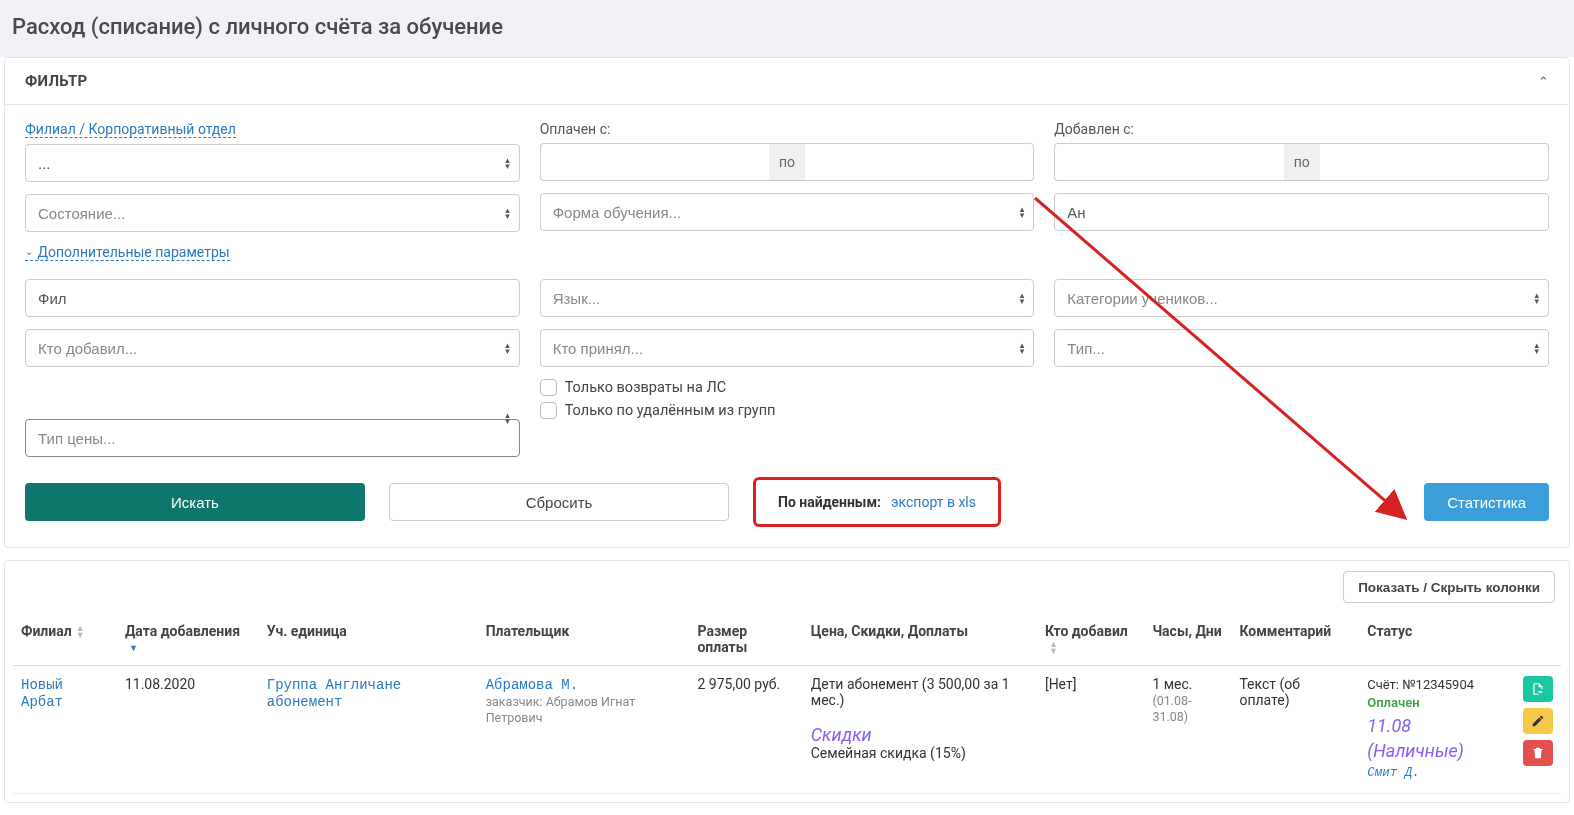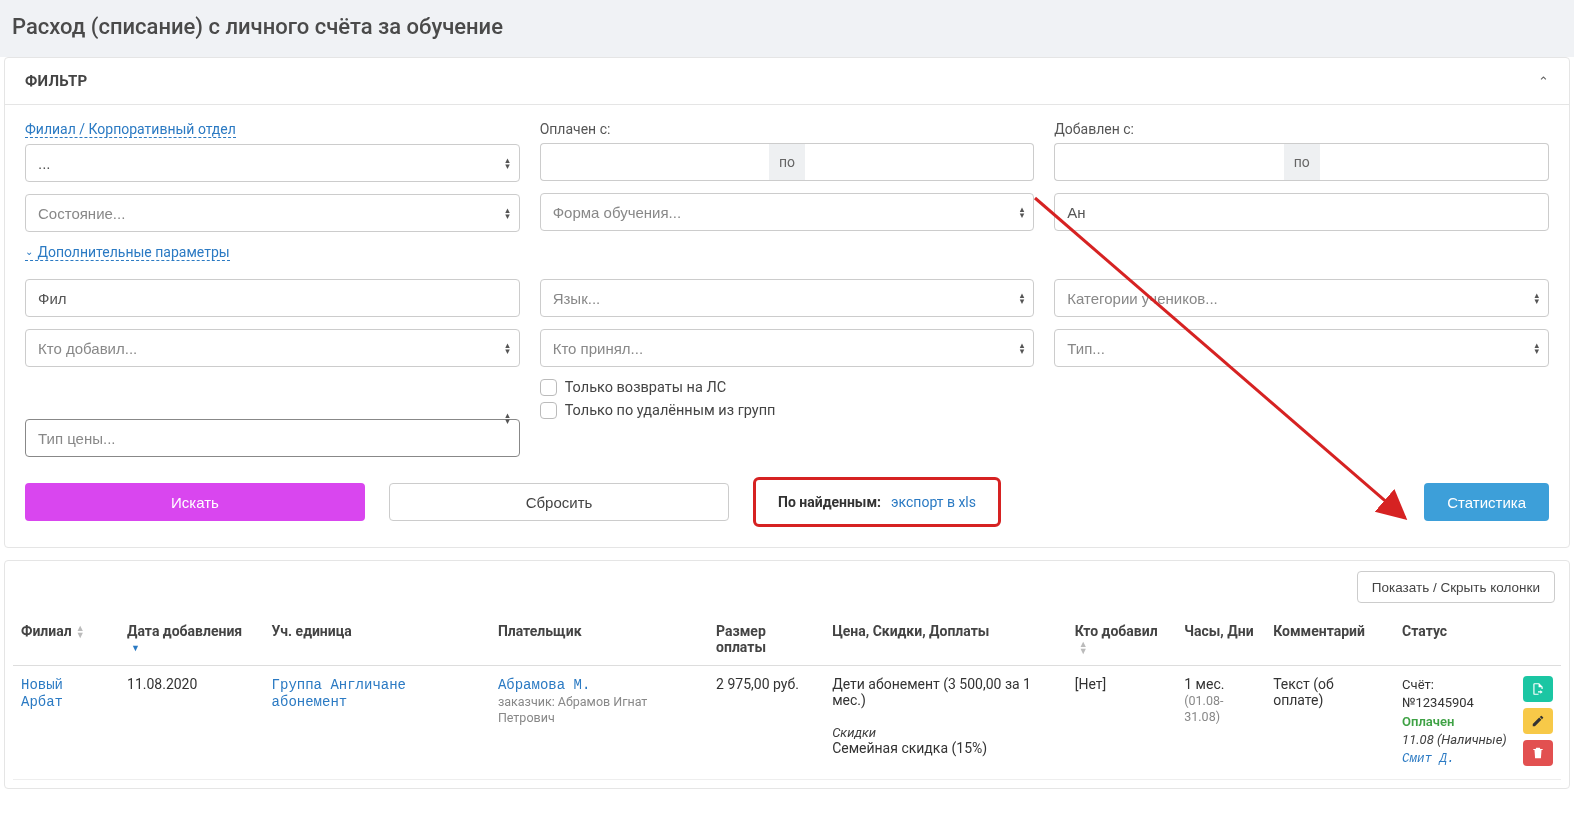--- a/index.html
+++ b/index.html
@@ -31,43 +31,43 @@
   .date-range { display: flex; gap: 0; }
   .date-range input { flex: 1; border-radius: 4px 0 0 4px; border-right: none; }
   .date-range .sep { display: flex; align-items: center; padding: 0 10px; background: #eef0f2; border: 1px solid #ccc; border-left: none; border-right: none; color: #666; }
   .date-range input:last-child { border-radius: 0 4px 4px 0; border-left: none; border-right: 1px solid #ccc; }
   
   .checkbox-row { display: flex; align-items: center; gap: 8px; color: #444; font-size: 14.5px; }
   .checkbox-row input[type="checkbox"] { width: 17px; height: 17px; border: 1px solid #bbb; border-radius: 4px; appearance: none; cursor: pointer; }
   
   .action-row { display: flex; align-items: center; gap: 24px; margin-top: 20px; flex-wrap: wrap; }
   .btn { height: 38px; border-radius: 4px; padding: 0 22px; font-size: 15px; cursor: pointer; border: 1px solid transparent; }
-  .btn-primary { background: #d946ef; color: #fff; width: 340px; }
+  .btn-primary { background: #0f766e; color: #fff; width: 340px; }
   .btn-outline { background: #fff; border: 1px solid #ccc; color: #444; width: 340px; }
   .btn-blue { background: #3d9fd9; color: #fff; }
   
   .export-box { border: 3px solid #d62222; border-radius: 6px; padding: 14px 22px; display: flex; align-items: flex-end; gap: 10px; }
   .export-box .lab { font-weight: 700; color: #333; }
   .export-box a { color: #2b7ac3; text-decoration: none; }
   .action-spacer { flex: 1; }
   
   .arrow-svg { position: absolute; pointer-events: none; }
   
   .results-panel { border: 1px solid #e5e5e5; border-radius: 4px; margin: 12px 4px; background: #fff; padding: 14px 8px 8px; position: relative; }
-  .cols-btn { position: absolute; right: 14px; top: 10px; }
+  .cols-btn { position: absolute; right: 14px; top: 10px; font-weight: bold; }
   .btn-sm { height: 32px; font-size: 13.5px; padding: 0 14px; background: #fff; border: 1px solid #ccc; border-radius: 4px; cursor: pointer; color: #444; }
   
   table { width: 100%; border-collapse: collapse; margin-top: 38px; }
   thead th { text-align: left; padding: 10px 8px; border-bottom: 1px solid #ddd; font-weight: 700; font-size: 14px; color: #444; vertical-align: top; }
   thead th .sort { display: inline-block; margin-left: 4px; font-size: 9px; color: #bbb; line-height: 7px; vertical-align: middle; }
   thead th .sort.active-desc { color: #2b7ac3; }
   tbody td { padding: 10px 8px; vertical-align: top; font-size: 14px; border-bottom: 1px solid #eee; }
   .link { color: #2b7ac3; text-decoration: none; font-family: Liberation Mono, monospace; }
   .sub { color: #888; font-size: 12.5px; font-style: normal; }
-  .sub-it { color: #404040; font-size: 13px; font-style: italic; }
+  .sub-it { color: #8b5cf6; font-size: 18px; font-style: italic; }
   
   .status-box { font-size: 13px; line-height: 1.4; }
   .status-paid { color: #3fa245; font-weight: 600; }
   
   .row-actions { display: flex; flex-direction: column; gap: 6px; align-items: center; }
   .icon-btn { width: 30px; height: 26px; border-radius: 4px; display: flex; align-items: center; justify-content: center; cursor: pointer; }
   .icon-file { background: #1bc6a3; color: #fff; }
   .icon-edit { background: #f7c948; color: #333; }
   .icon-del { background: #e25050; color: #fff; }
   .icon-btn svg { width: 14px; height: 14px; }

